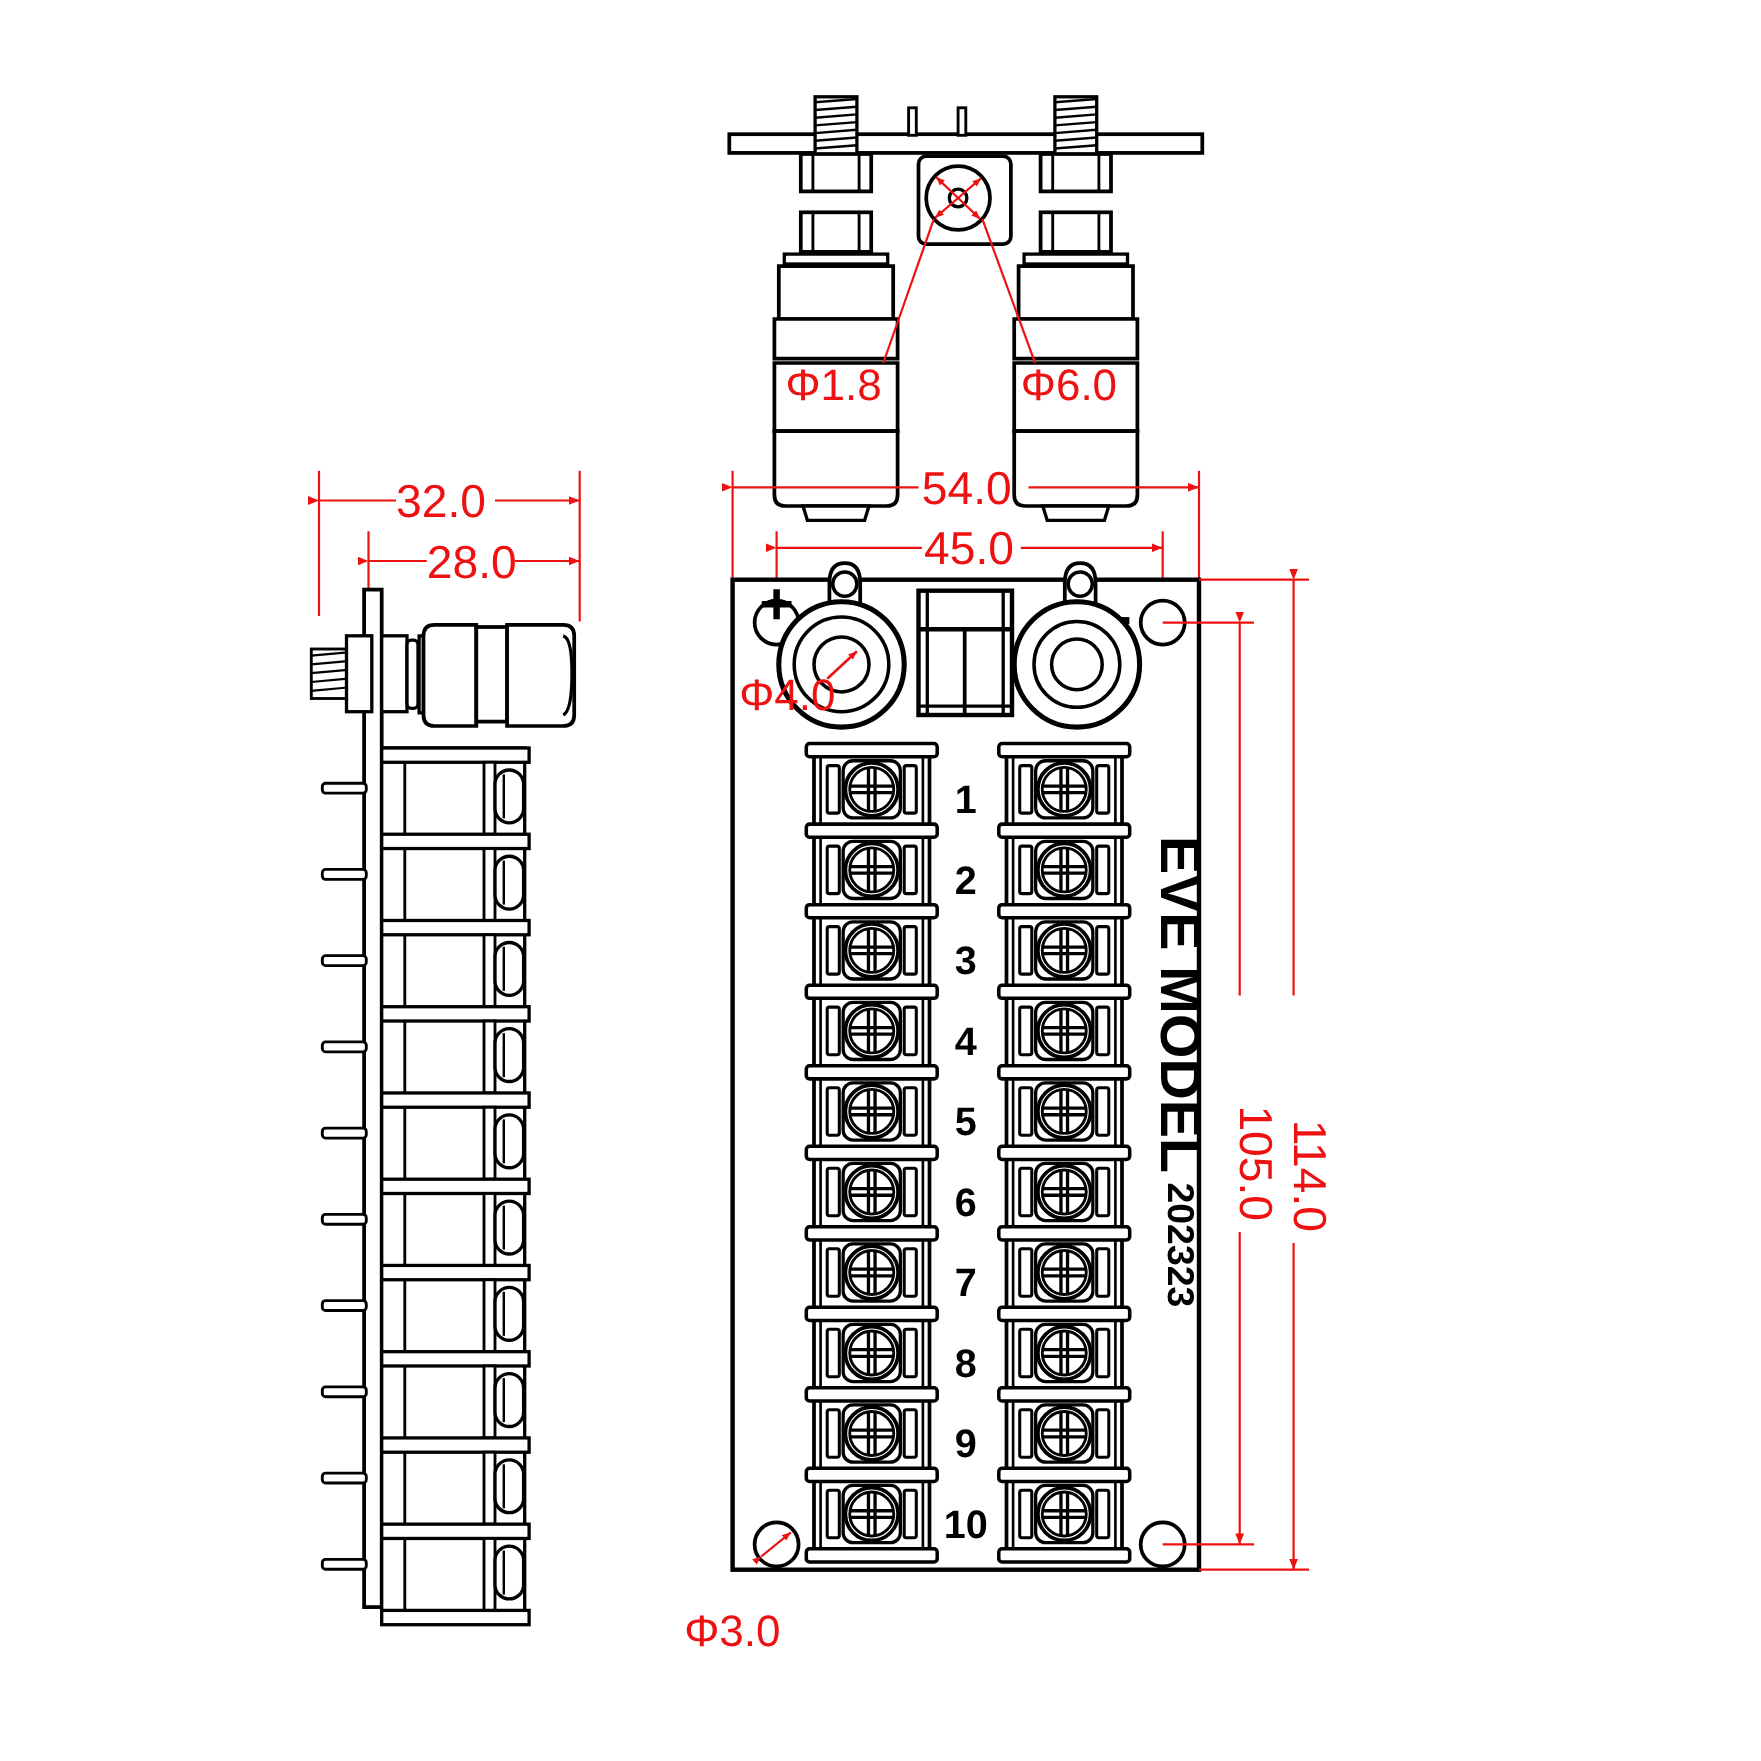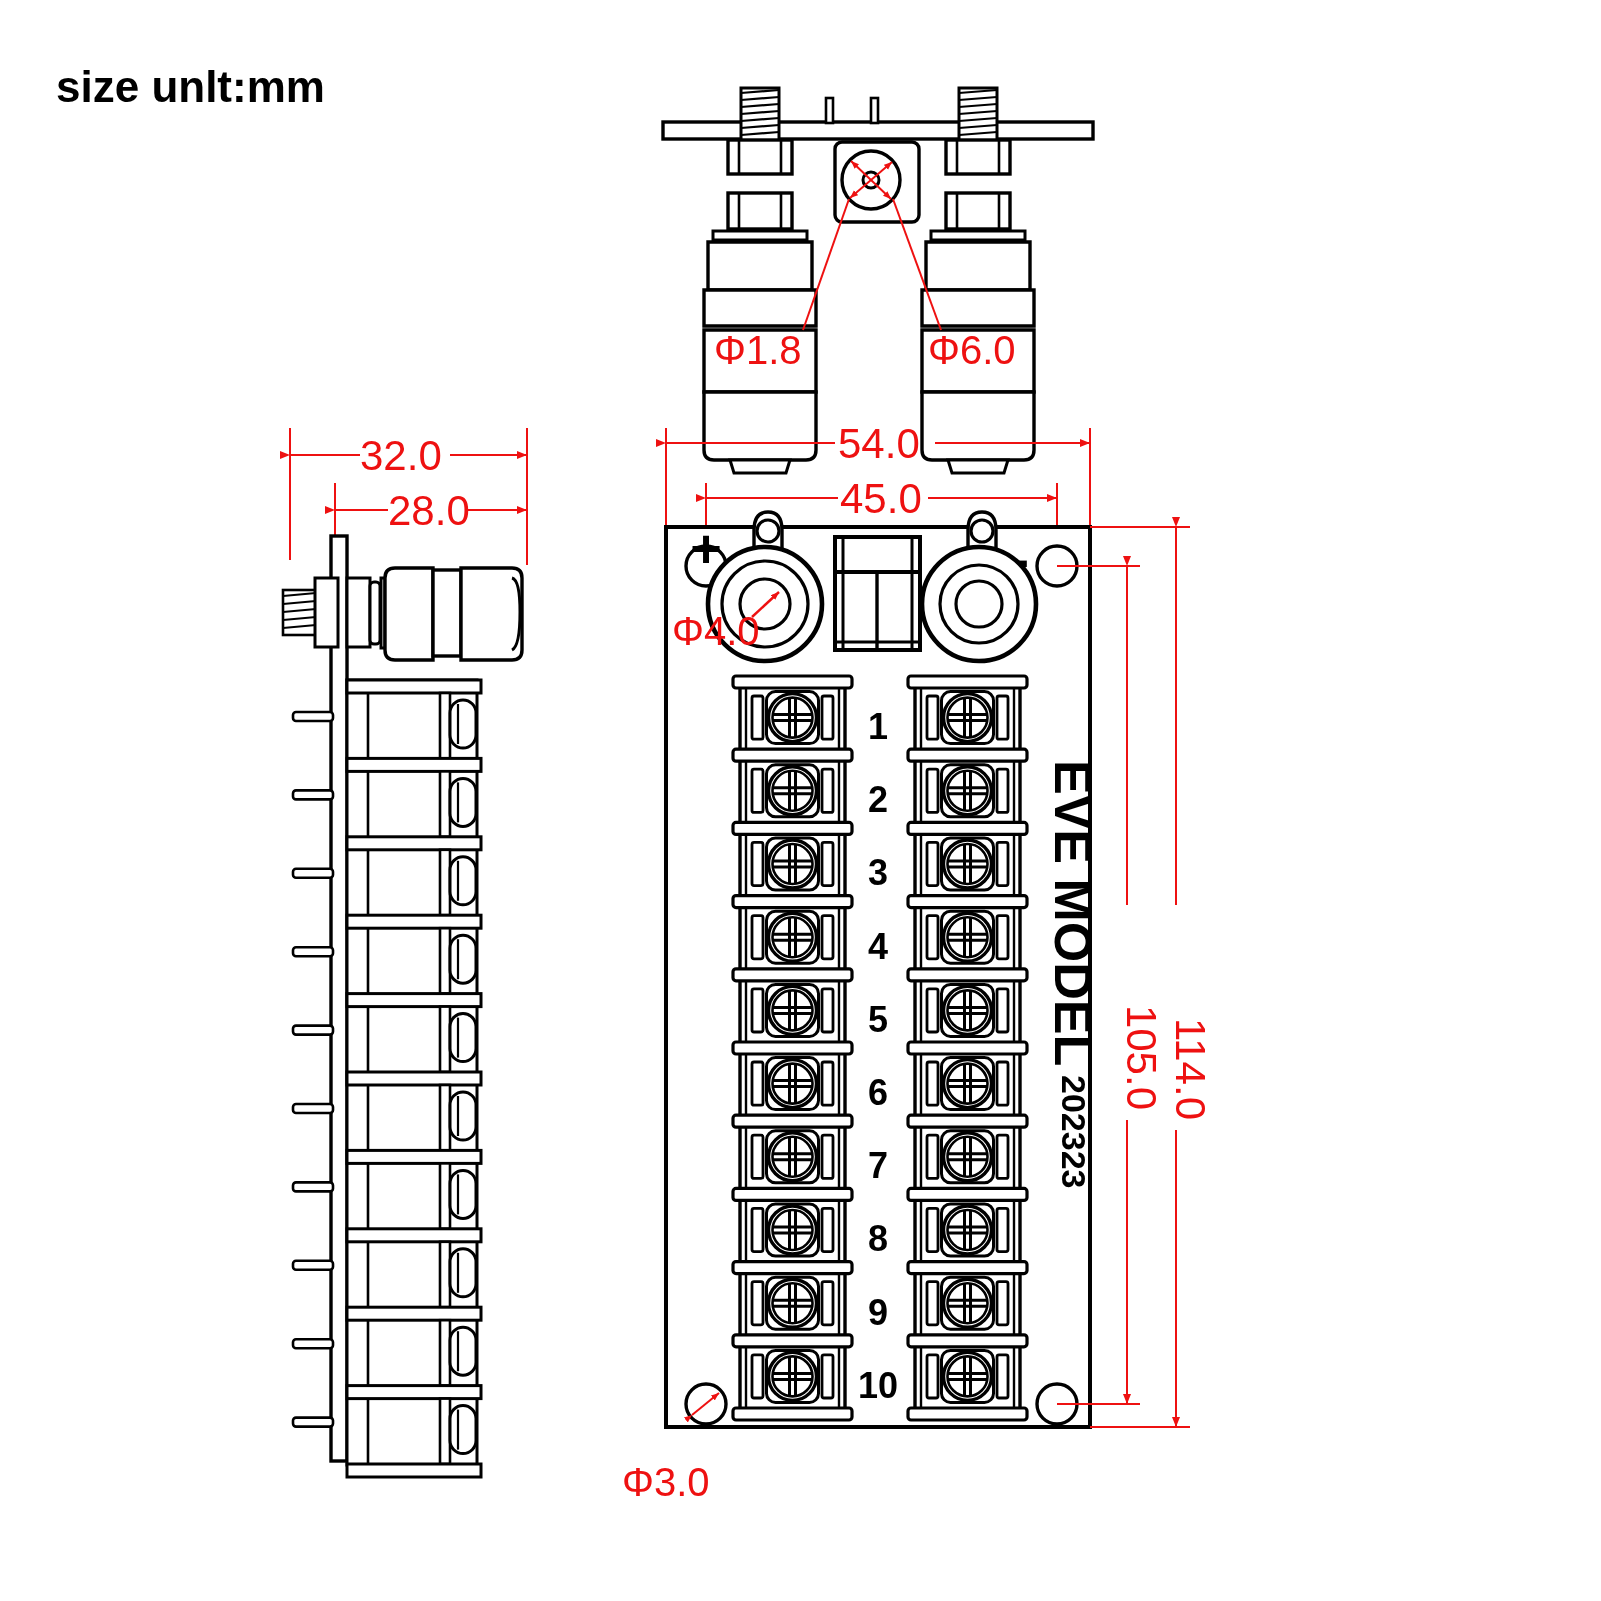--- a/index.html
+++ b/index.html
@@ -7,21 +7,20 @@
        font-family:"Liberation Sans",sans-serif;overflow:hidden;}
   #stage{position:absolute;left:0;top:0;width:1601px;height:1601px;}
   svg{position:absolute;left:0;top:0;width:1601px;height:1601px;display:block;}
   .ttl{position:absolute;font-weight:bold;color:#000;}
 </style>
 </head>
 <body>
 
 <div id="stage">
 
-  <div class="ttl" style="left:56px;top:62px;font-size:44px;letter-spacing:0px;">size unlt:mm</div>
 
   <svg viewBox="0 0 1601 1601" xmlns="http://www.w3.org/2000/svg">
     <defs>
       <marker id="ar" markerWidth="11" markerHeight="11" refX="10" refY="4" orient="auto" markerUnits="userSpaceOnUse">
         <path d="M0,0 L10,4 L0,8 z" fill="#ee1111"></path>
       </marker>
       <marker id="arS" markerWidth="9" markerHeight="9" refX="8" refY="3.2" orient="auto" markerUnits="userSpaceOnUse">
         <path d="M0,0 L8,3.2 L0,6.4 z" fill="#ee1111"></path>
       </marker>
       <g id="bpost">

